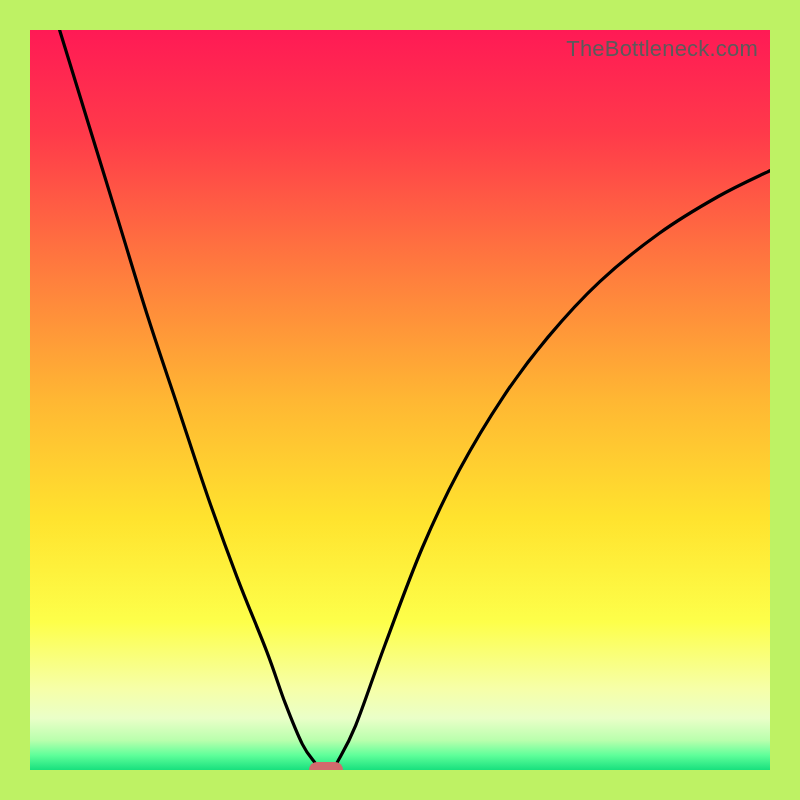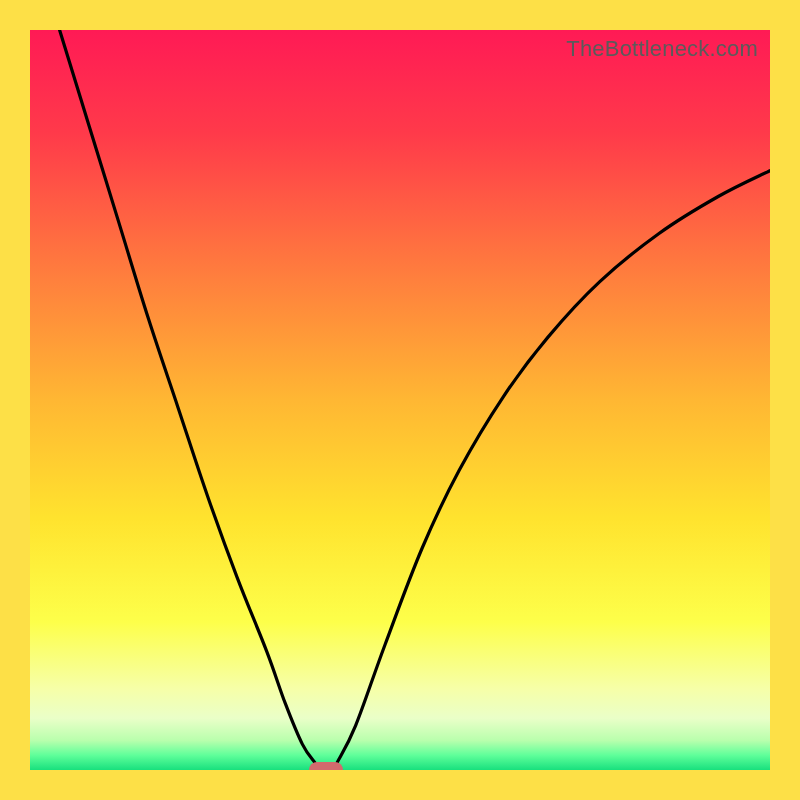--- a/index.html
+++ b/index.html
@@ -10,21 +10,21 @@
     overflow: hidden;
     background: #000;
     font-family: Arial, Helvetica, sans-serif;
   }
   .frame {
     position: absolute;
     left: 0;
     top: 0;
     width: 800px;
     height: 800px;
-    background: #fde047;
+    background: #bef264;
   }
   .plot-area {
     position: absolute;
     left: 30px;
     top: 30px;
     width: 740px;
     height: 740px;
     overflow: hidden;
   }
   .gradient {

